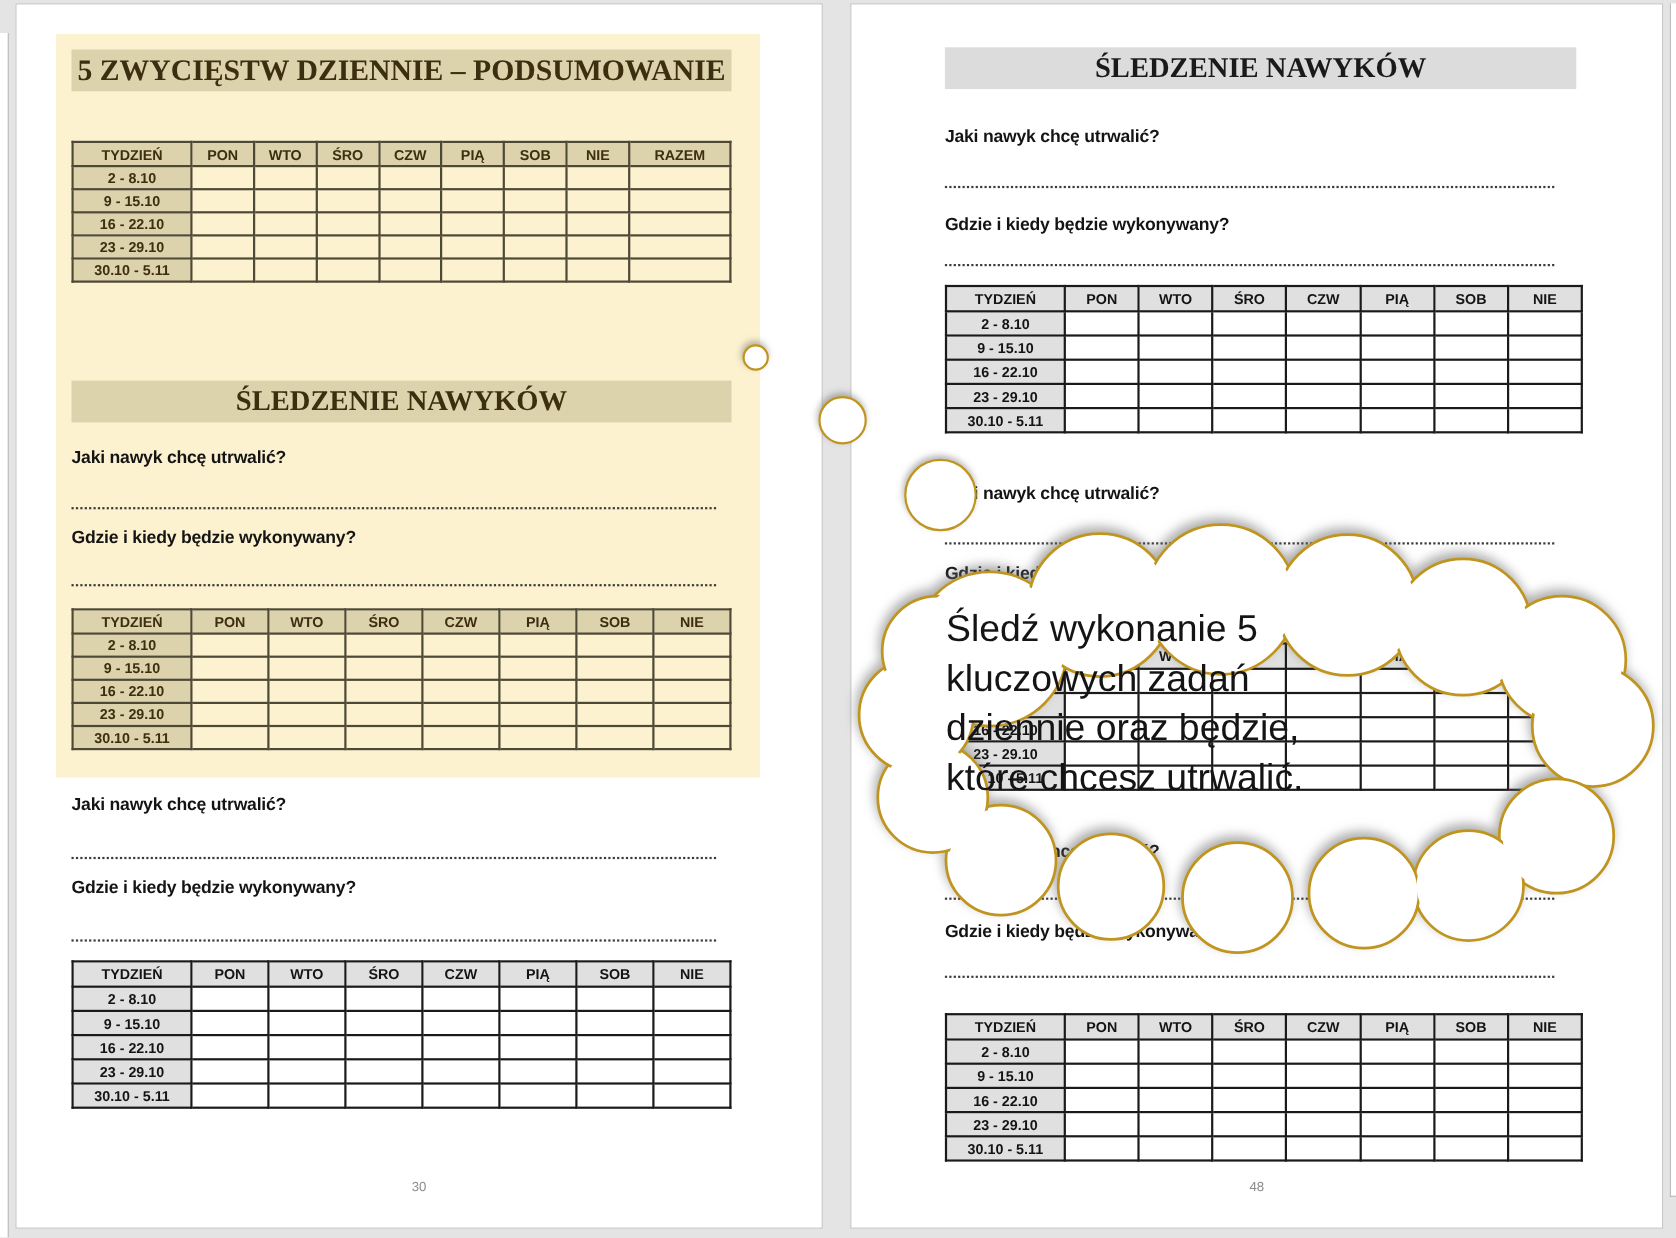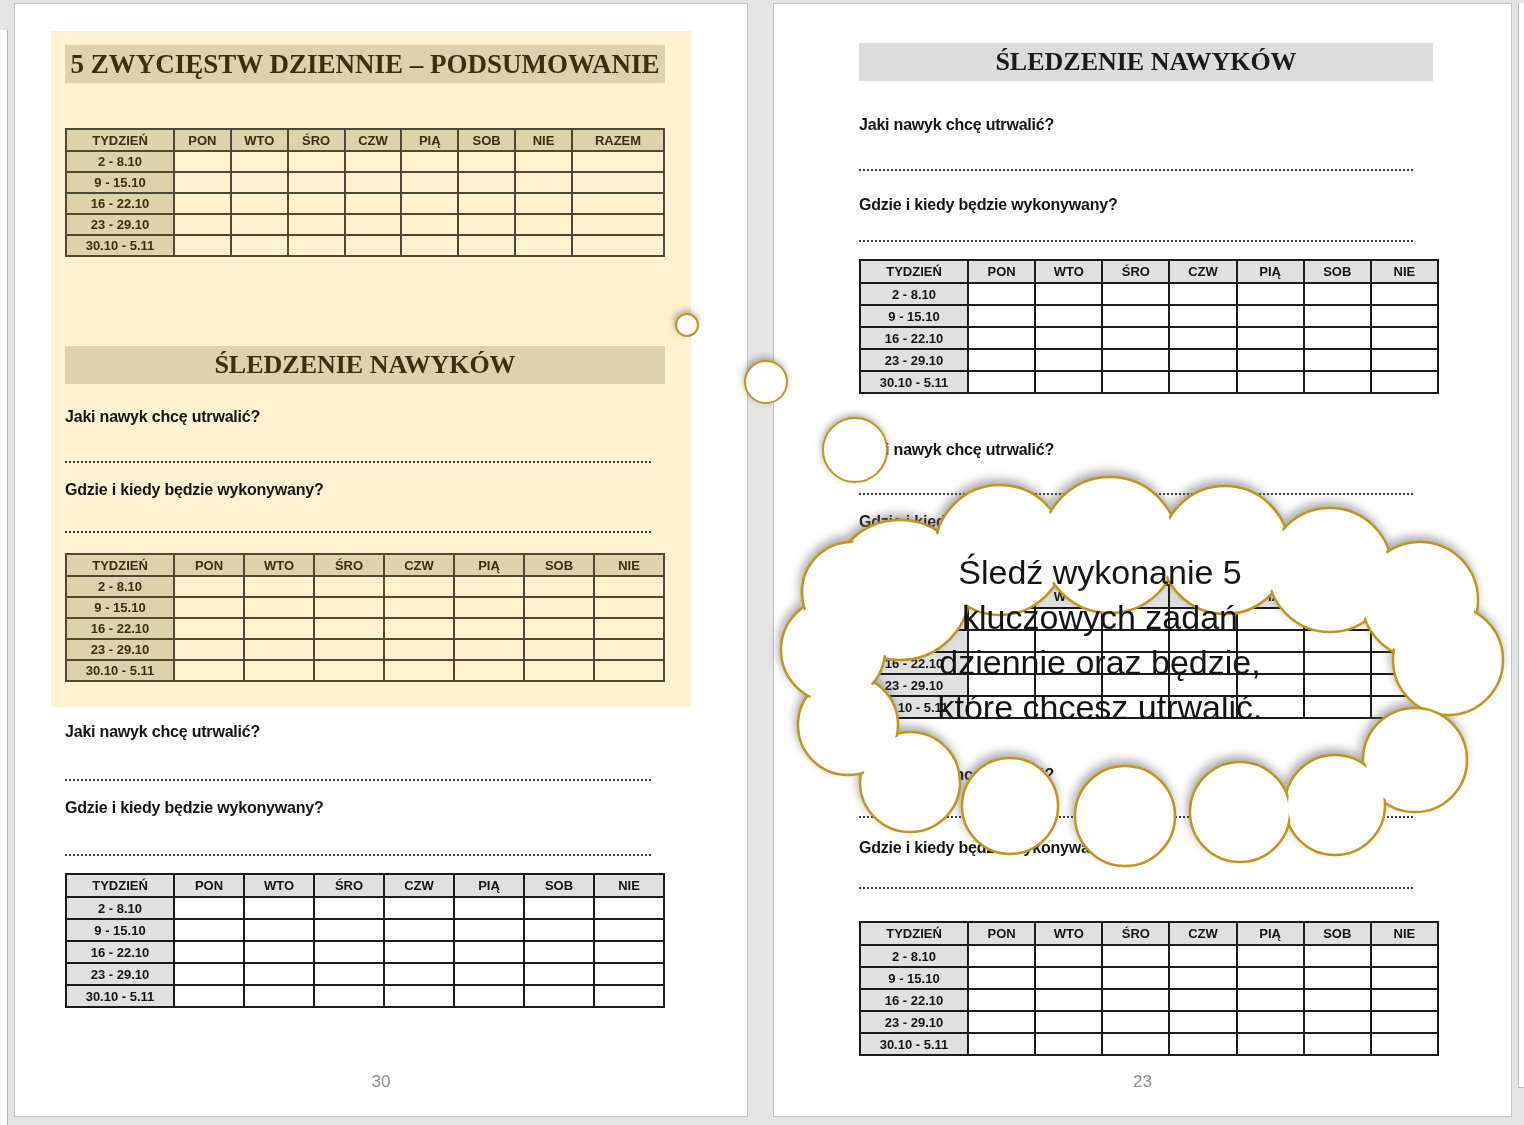--- a/index.html
+++ b/index.html
@@ -36,36 +36,36 @@
 
   table.gray-table th, table.gray-table td { border-width:2px; border-color:#1A1A1A; color:#141414; background:#FFFFFF; }
   table.gray-table th, table.gray-table td.rowlabel { background:#E0E0E0; }
   table.gray-table thead tr { height:23px; }
   table.gray-table tbody tr { height:22px; }
 
   table.doc-table th:first-child { width:108px; }
   table.with-total th:last-child { width:92px; }
 
   .page-number { position:absolute; width:100%; text-align:center; top:1068px;
-                 font-size:17px; color:#8C8C8C; }
+                 font-size:12px; color:#8C8C8C; }
 
   
   #cloud-svg { position:absolute; left:770px; top:465px; width:745px; height:415px; z-index:40;
                filter:drop-shadow(-2px -5px 5px rgba(105,105,105,0.55)); }
   #cloud-svg circle.stroke { fill:#FFFFFF; stroke:#C0951F; stroke-width:2.5px; }
   #cloud-svg circle.fill   { fill:#FFFFFF; stroke:none; }
 
   .trail-circle { position:absolute; background:#FFFFFF; border:2px solid #C0951F; border-radius:50%;
                   z-index:41; filter:drop-shadow(-1px -3px 3px rgba(105,105,105,0.5)); }
   #trail-1 { left:675px; top:313px; width:24px; height:24px; }
   #trail-2 { left:744px; top:360px; width:44px; height:44px; }
   #trail-3 { left:822px; top:417px; width:66px; height:66px; }
 
   #cloud-text { position:absolute; left:860px; top:550px; width:480px; z-index:45;
-                text-align:center; font-size:34px; line-height:45px; color:#141414; }
+                text-align:left; font-size:34px; line-height:45px; color:#141414; }
 </style>
 </head>
 <body>
 
 <div class="edge-sliver" id="left-sliver"></div>
 <div class="edge-sliver" id="right-sliver"></div>
 
 <div class="page" id="left-page">
   <div class="cream-panel"></div>
 
@@ -502,21 +502,21 @@
           <td></td>
           <td></td>
           <td></td>
           <td></td>
           <td></td>
           <td></td>
         </tr>
       </tbody>
     </table>
 
-  <div class="page-number">23</div>
+  <div class="page-number">48</div>
 </div>
 
 <div class="trail-circle" id="trail-1" style="border-color: rgb(192, 149, 31);"></div>
 <div class="trail-circle" id="trail-2" style="border-color: rgb(192, 149, 31);"></div>
 <div class="trail-circle" id="trail-3" style="border-color: rgb(192, 149, 31);"></div>
 
 <svg id="cloud-svg" viewBox="0 0 745 415">
   <g id="cloud-strokes">
       <circle cx="130" cy="125" r="70" class="stroke" stroke="#C0951F"></circle>
       <circle cx="230" cy="85" r="65" class="stroke" stroke="#C0951F"></circle>

